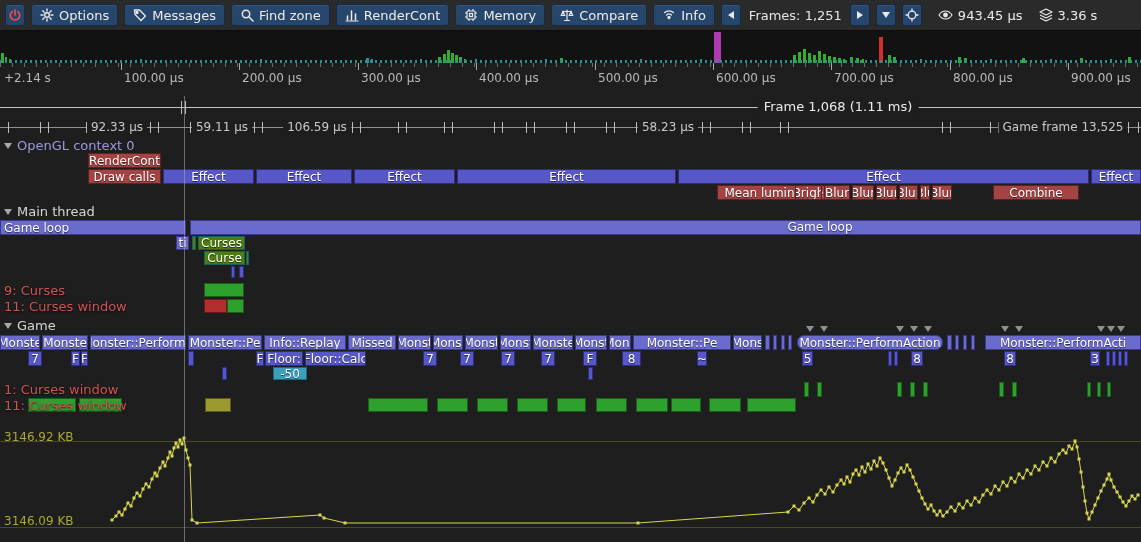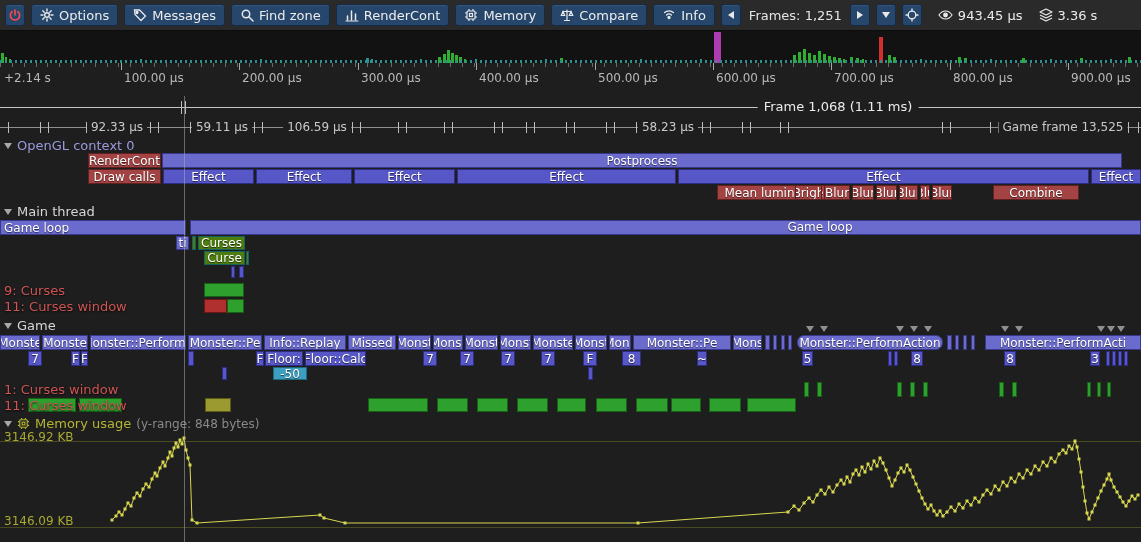--- a/index.html
+++ b/index.html
@@ -302,21 +302,20 @@
       <div class="sublbl" style="left: 117px; top: 120px;">92.33 μs</div>
       <div class="sublbl" style="left: 222px; top: 120px;">59.11 μs</div>
       <div class="sublbl" style="left: 317px; top: 120px;">106.59 μs</div>
       <div class="sublbl" style="left: 668px; top: 120px;">58.23 μs</div>
       <div class="sublbl" style="left: 1063px; top: 120px;">Game frame 13,525</div>
       <div class="shead" style="left: 4px; top: 138px;">
         <span class="tri"></span>
         <span style="color: rgb(154, 154, 222);">OpenGL context 0</span>
       </div>
       <div class="zone z-red" style="left: 88px; top: 153px; width: 73px; height: 15px;">RenderCont</div>
-      <div class="zone z-purple" style="left: 162px; top: 153px; width: 960px; height: 15px;">Postprocess</div>
       <div class="zone z-red" style="left: 88px; top: 169px; width: 73px; height: 15px;">Draw calls</div>
       <div class="zone z-blue" style="left: 163px; top: 169px; width: 91px; height: 15px;">Effect</div>
       <div class="zone z-blue" style="left: 256px; top: 169px; width: 96px; height: 15px;">Effect</div>
       <div class="zone z-blue" style="left: 354px; top: 169px; width: 101px; height: 15px;">Effect</div>
       <div class="zone z-blue" style="left: 457px; top: 169px; width: 219px; height: 15px;">Effect</div>
       <div class="zone z-blue" style="left: 678px; top: 169px; width: 411px; height: 15px;">Effect</div>
       <div class="zone z-blue" style="left: 1091px; top: 169px; width: 50px; height: 15px;">Effect</div>
       <div class="zone z-red" style="left: 717px; top: 185px; width: 114px; height: 15px;">Mean luminance</div>
       <div class="zone z-red" style="left: 795px; top: 185px; width: 27px; height: 15px;">Brigh</div>
       <div class="zone z-red" style="left: 824px; top: 185px; width: 26px; height: 15px;">Blur</div>
@@ -429,34 +428,20 @@
       <div class="zone z-green" style="left: 368px; top: 398px; width: 60px; height: 14px;"></div>
       <div class="zone z-green" style="left: 437px; top: 398px; width: 31px; height: 14px;"></div>
       <div class="zone z-green" style="left: 477px; top: 398px; width: 31px; height: 14px;"></div>
       <div class="zone z-green" style="left: 517px; top: 398px; width: 31px; height: 14px;"></div>
       <div class="zone z-green" style="left: 557px; top: 398px; width: 29px; height: 14px;"></div>
       <div class="zone z-green" style="left: 596px; top: 398px; width: 31px; height: 14px;"></div>
       <div class="zone z-green" style="left: 636px; top: 398px; width: 32px; height: 14px;"></div>
       <div class="zone z-green" style="left: 671px; top: 398px; width: 30px; height: 14px;"></div>
       <div class="zone z-green" style="left: 709px; top: 398px; width: 32px; height: 14px;"></div>
       <div class="zone z-green" style="left: 747px; top: 398px; width: 49px; height: 14px;"></div>
-      <div class="shead" style="left: 4px; top: 416px;">
-        <span class="tri"></span>
-        <span style="display: flex;">
-          <svg width="13" height="13" viewBox="0 0 14 14">
-            <g stroke="#b4b432" fill="none" stroke-width="1.2">
-              <rect x="3" y="3" width="8" height="8" rx="1"></rect>
-              <rect x="5.5" y="5.5" width="3" height="3"></rect>
-              <path d="M5 1v2M9 1v2M5 11v2M9 11v2M1 5h2M1 9h2M11 5h2M11 9h2"></path>
-            </g>
-          </svg>
-        </span>
-        <span style="color: rgb(180, 180, 50);">Memory usage</span>
-        <span class="suffix">(y-range: 848 bytes)</span>
-      </div>
       <svg id="memsvg" width="1141" height="542" viewBox="0 0 1141 542">
         <line x1="0" x2="1141" y1="441.5" y2="441.5" stroke="#4a4a20"></line>
         <line x1="0" x2="1141" y1="527.5" y2="527.5" stroke="#4a4a20"></line>
         <polyline points="112,520 116,516 119,512 122,515 125,509 128,503 131,506 134,498 137,493 140,496 143,489 146,484 149,487 152,479 155,473 157,476 160,468 163,462 165,466 168,458 170,452 172,456 174,448 176,443 178,447 180,440 182,444 184,438 186,450 188,458 190,465 192,520 197,523 320,515 324,518 345,523 638,523 788,512 794,506 799,510 804,503 809,498 813,502 817,495 821,490 825,494 829,487 833,492 837,485 841,480 844,484 847,477 850,482 853,474 856,470 859,475 862,467 865,472 868,464 871,469 874,461 877,466 880,458 883,463 886,470 889,478 892,486 895,480 898,473 901,468 904,472 907,465 910,470 913,477 916,484 919,491 922,498 925,504 928,509 931,505 934,511 937,515 940,511 943,516 947,512 951,507 955,511 959,504 963,508 967,501 971,505 975,498 979,502 983,495 987,490 991,494 995,486 999,490 1003,482 1007,486 1011,478 1015,482 1019,474 1023,478 1027,470 1031,474 1035,466 1039,470 1043,462 1047,466 1051,458 1055,462 1059,454 1063,450 1066,453 1069,446 1072,449 1075,441 1077,447 1079,459 1081,472 1083,487 1085,501 1087,513 1089,519 1092,512 1095,505 1098,498 1101,491 1104,485 1107,479 1109,474 1111,480 1114,487 1117,492 1120,497 1123,502 1126,506 1129,501 1132,496 1135,499 1138,495" fill="none" stroke="#d8d850" stroke-width="1"></polyline>
         <rect x="110.5" y="518.5" width="3" height="3" fill="#d8d850"></rect>
         <rect x="114.5" y="514.5" width="3" height="3" fill="#d8d850"></rect>
         <rect x="117.5" y="510.5" width="3" height="3" fill="#d8d850"></rect>
         <rect x="120.5" y="513.5" width="3" height="3" fill="#d8d850"></rect>
         <rect x="123.5" y="507.5" width="3" height="3" fill="#d8d850"></rect>
         <rect x="126.5" y="501.5" width="3" height="3" fill="#d8d850"></rect>

